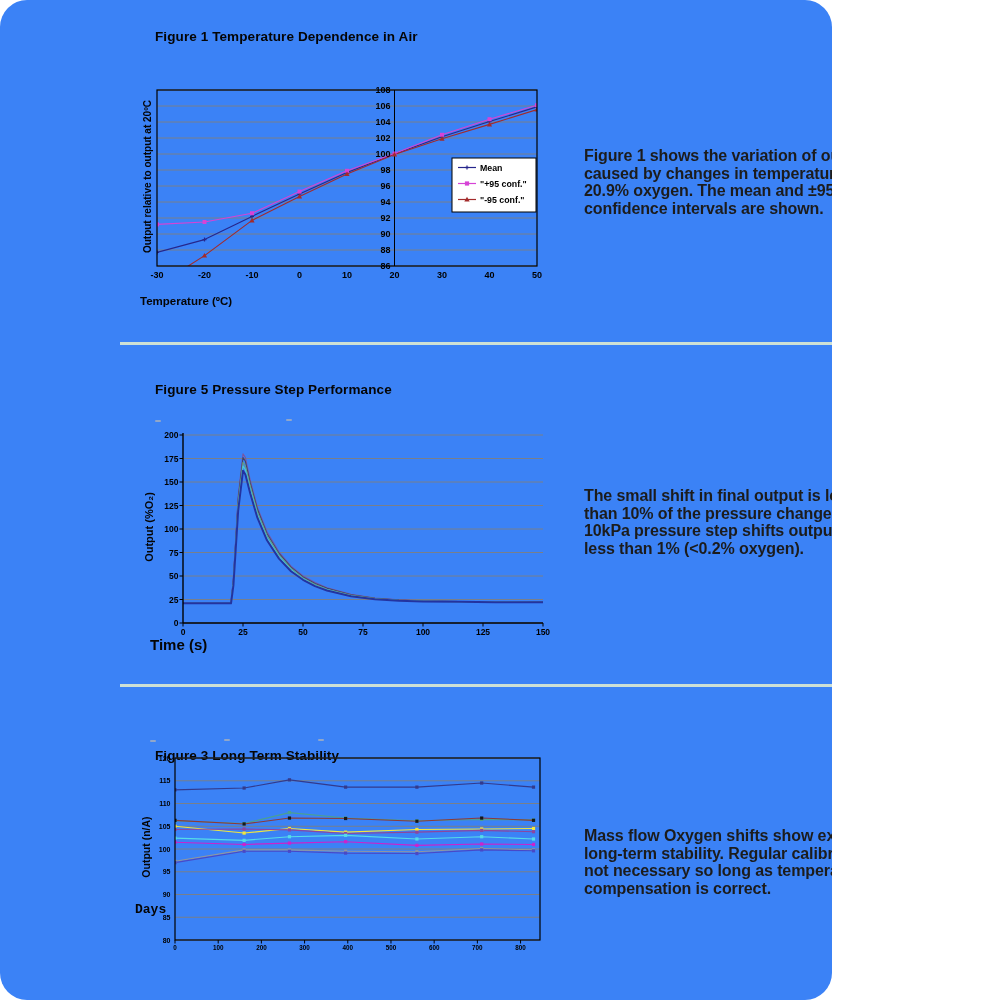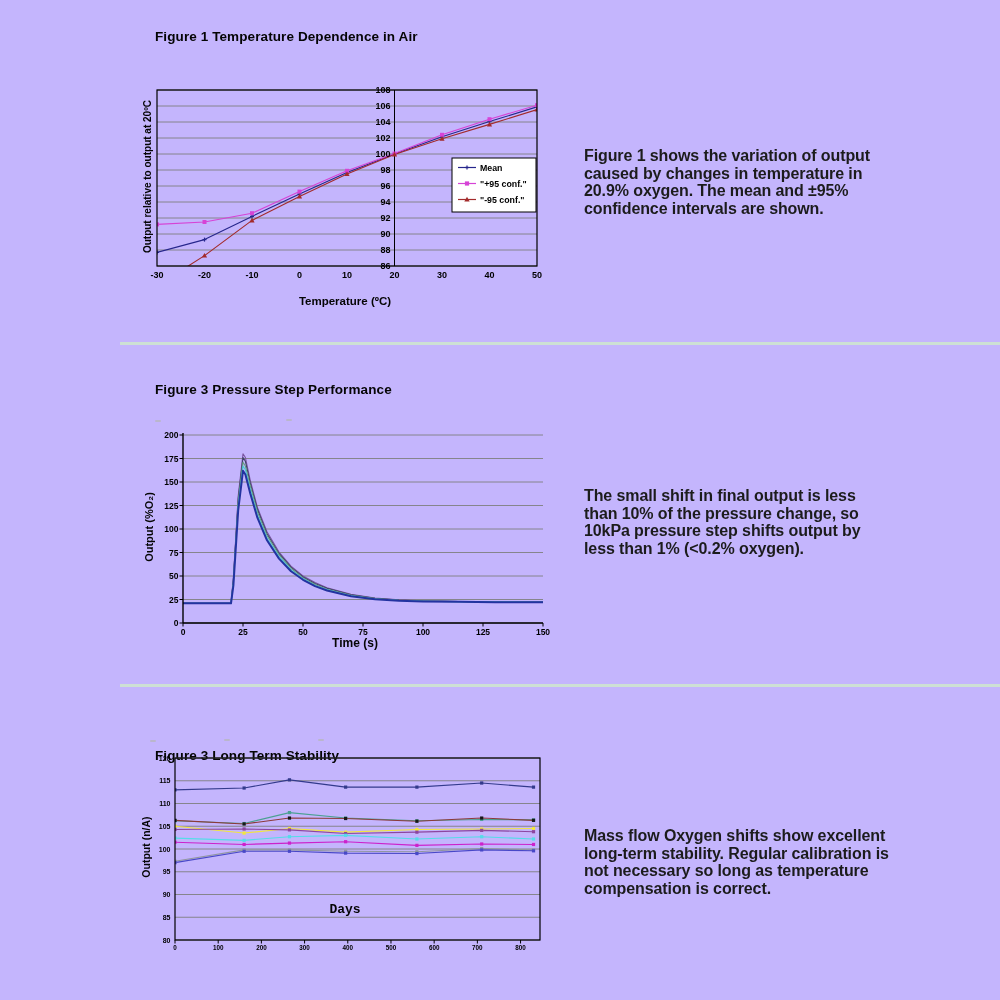--- a/index.html
+++ b/index.html
@@ -1,22 +1,22 @@
 <!DOCTYPE html>
 <html><head>
 <meta charset="utf-8">
 <style>
   html,body{margin:0;padding:0;background:#fff;}
-  .page{position:relative;width:1000px;height:1000px;background:#c4b5fd;overflow:hidden;
-        font-family:"Liberation Sans",sans-serif;color:#111;}
+  .page{position:relative;width:832px;height:1000px;background:#3b82f6;overflow:hidden;
+        font-family:"Liberation Sans",sans-serif;color:#111;border-radius:27px;}
   .fig-title{position:absolute;font-size:13.5px;font-weight:700;color:#050505;letter-spacing:.1px;}
   .caption{position:absolute;width:306px;font-size:16px;line-height:17.5px;font-weight:600;
            color:#1c1c1c;letter-spacing:-.1px;}
   .caption p{margin:0 0 8px 0;}
-  .axis-label-x{position:absolute;text-align:center;font-size:12px;font-weight:600;color:#050505;}
+  .axis-label-x{position:absolute;text-align:left;font-size:12px;font-weight:600;color:#050505;}
   .axis-label-y{position:absolute;text-align:center;font-size:10px;font-weight:600;color:#050505;
                 transform:rotate(-90deg);transform-origin:center center;white-space:nowrap;}
   .divider{position:absolute;left:120px;width:880px;height:3px;}
   .chart{position:absolute;}
   svg text{font-family:"Liberation Sans",sans-serif;}
   .artifact{position:absolute;width:6px;height:2px;background:#b7b7b7;opacity:.7;border-radius:1px;}
 </style>
 </head>
 <body>
 
@@ -118,21 +118,21 @@
       <path d="M 327 114.80000000000001 L 329.70000000000005 119.6 L 324.29999999999995 119.6 Z" fill="#a32b2b"></path>
       <text x="340" y="120.7" font-size="8.8" font-weight="bold" fill="#000">"-95 conf."</text>
     </svg>
   <div class="axis-label-x" style="left:140px;top:295px;width:410px;font-size:11.5px;">Temperature (ºC)</div>
   <div class="caption" style="left:584px;top:147px;">
     <p>Figure 1 shows the variation of output caused by changes in temperature in 20.9% oxygen. The mean and ±95% confidence intervals are shown.</p>
   </div>
 
   <div class="divider" style="top: 342px; background: rgb(205, 224, 213);"></div>
 
-  <div class="fig-title" style="left:155px;top:382px;">Figure 3 Pressure Step Performance</div>
+  <div class="fig-title" style="left:155px;top:382px;">Figure 5 Pressure Step Performance</div>
   <div class="axis-label-y" style="left:89px;top:521px;width:120px;font-size:11px;">Output (%O₂)</div>
   <svg id="chart2" class="chart" style="left:150px;top:425px;" width="410" height="218" viewBox="0 0 410 218">
       <line x1="33" y1="198" x2="393" y2="198" stroke="#7f7f7f" stroke-width="0.9"></line>
       <line x1="33" y1="174.5" x2="393" y2="174.5" stroke="#7f7f7f" stroke-width="0.9"></line>
       <line x1="33" y1="151" x2="393" y2="151" stroke="#7f7f7f" stroke-width="0.9"></line>
       <line x1="33" y1="127.5" x2="393" y2="127.5" stroke="#7f7f7f" stroke-width="0.9"></line>
       <line x1="33" y1="104" x2="393" y2="104" stroke="#7f7f7f" stroke-width="0.9"></line>
       <line x1="33" y1="80.5" x2="393" y2="80.5" stroke="#7f7f7f" stroke-width="0.9"></line>
       <line x1="33" y1="57" x2="393" y2="57" stroke="#7f7f7f" stroke-width="0.9"></line>
       <line x1="33" y1="33.5" x2="393" y2="33.5" stroke="#7f7f7f" stroke-width="0.9"></line>
@@ -177,21 +177,21 @@
       <text x="28.5" y="107.06" text-anchor="end" font-size="8.5" font-weight="bold" fill="#000">100</text>
       <line x1="29.5" y1="80.5" x2="33" y2="80.5" stroke="#000" stroke-width="1"></line>
       <text x="28.5" y="83.56" text-anchor="end" font-size="8.5" font-weight="bold" fill="#000">125</text>
       <line x1="29.5" y1="57" x2="33" y2="57" stroke="#000" stroke-width="1"></line>
       <text x="28.5" y="60.06" text-anchor="end" font-size="8.5" font-weight="bold" fill="#000">150</text>
       <line x1="29.5" y1="33.5" x2="33" y2="33.5" stroke="#000" stroke-width="1"></line>
       <text x="28.5" y="36.56" text-anchor="end" font-size="8.5" font-weight="bold" fill="#000">175</text>
       <line x1="29.5" y1="10" x2="33" y2="10" stroke="#000" stroke-width="1"></line>
       <text x="28.5" y="13.06" text-anchor="end" font-size="8.5" font-weight="bold" fill="#000">200</text>
     </svg>
-  <div class="axis-label-x" style="left:150px;top:636px;width:410px;font-size:12px;">Time (s)</div>
+  <div class="axis-label-x" style="left:150px;top:636px;width:410px;font-size:15px;">Time (s)</div>
   <div class="caption" style="left:584px;top:487px;">
     <p>The small shift in final output is less than 10% of the pressure change, so 10kPa pressure step shifts output by less than 1% (&lt;0.2% oxygen).</p>
   </div>
 
   <div class="divider" style="top: 684px; background: rgb(205, 224, 213);"></div>
 
   <div class="fig-title" style="left:155px;top:704px;margin-top:44px;">Figure 3 Long Term Stability</div>
   <div class="axis-label-y" style="left:91px;top:841px;width:110px;font-size:10.5px;">Output (n/A)</div>
   <svg id="chart3" class="chart" style="left:135px;top:748px;" width="420" height="206" viewBox="0 0 420 206">
       <line x1="40" y1="192" x2="405" y2="192" stroke="#7f7f7f" stroke-width="0.9"></line>

